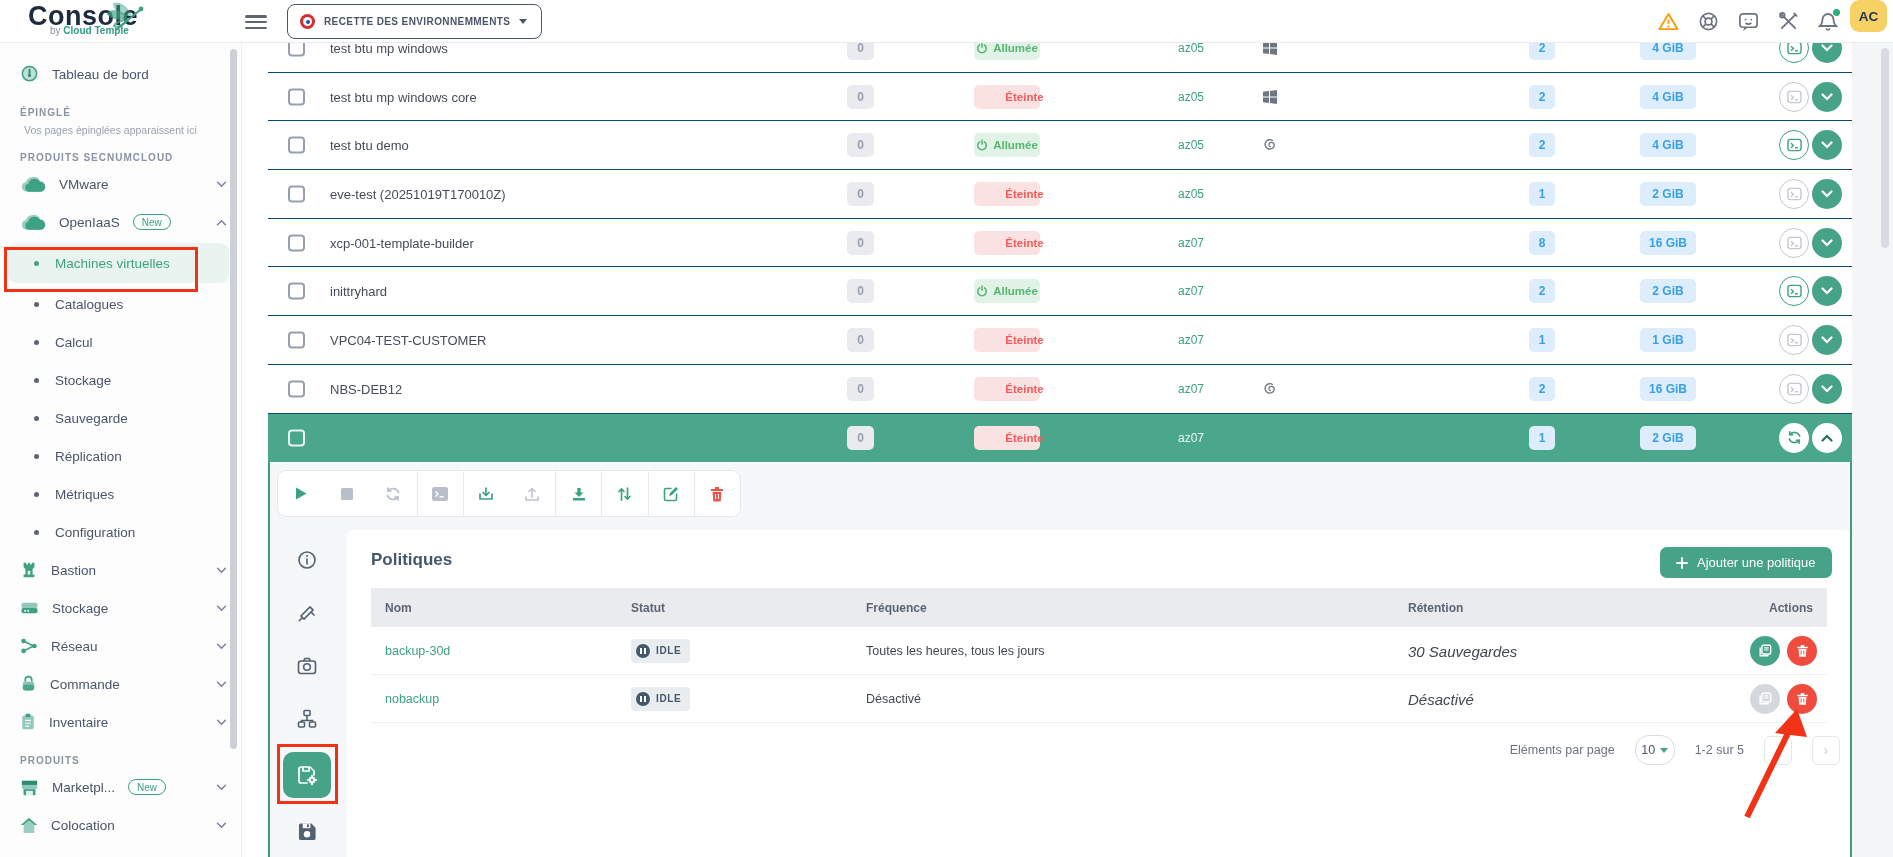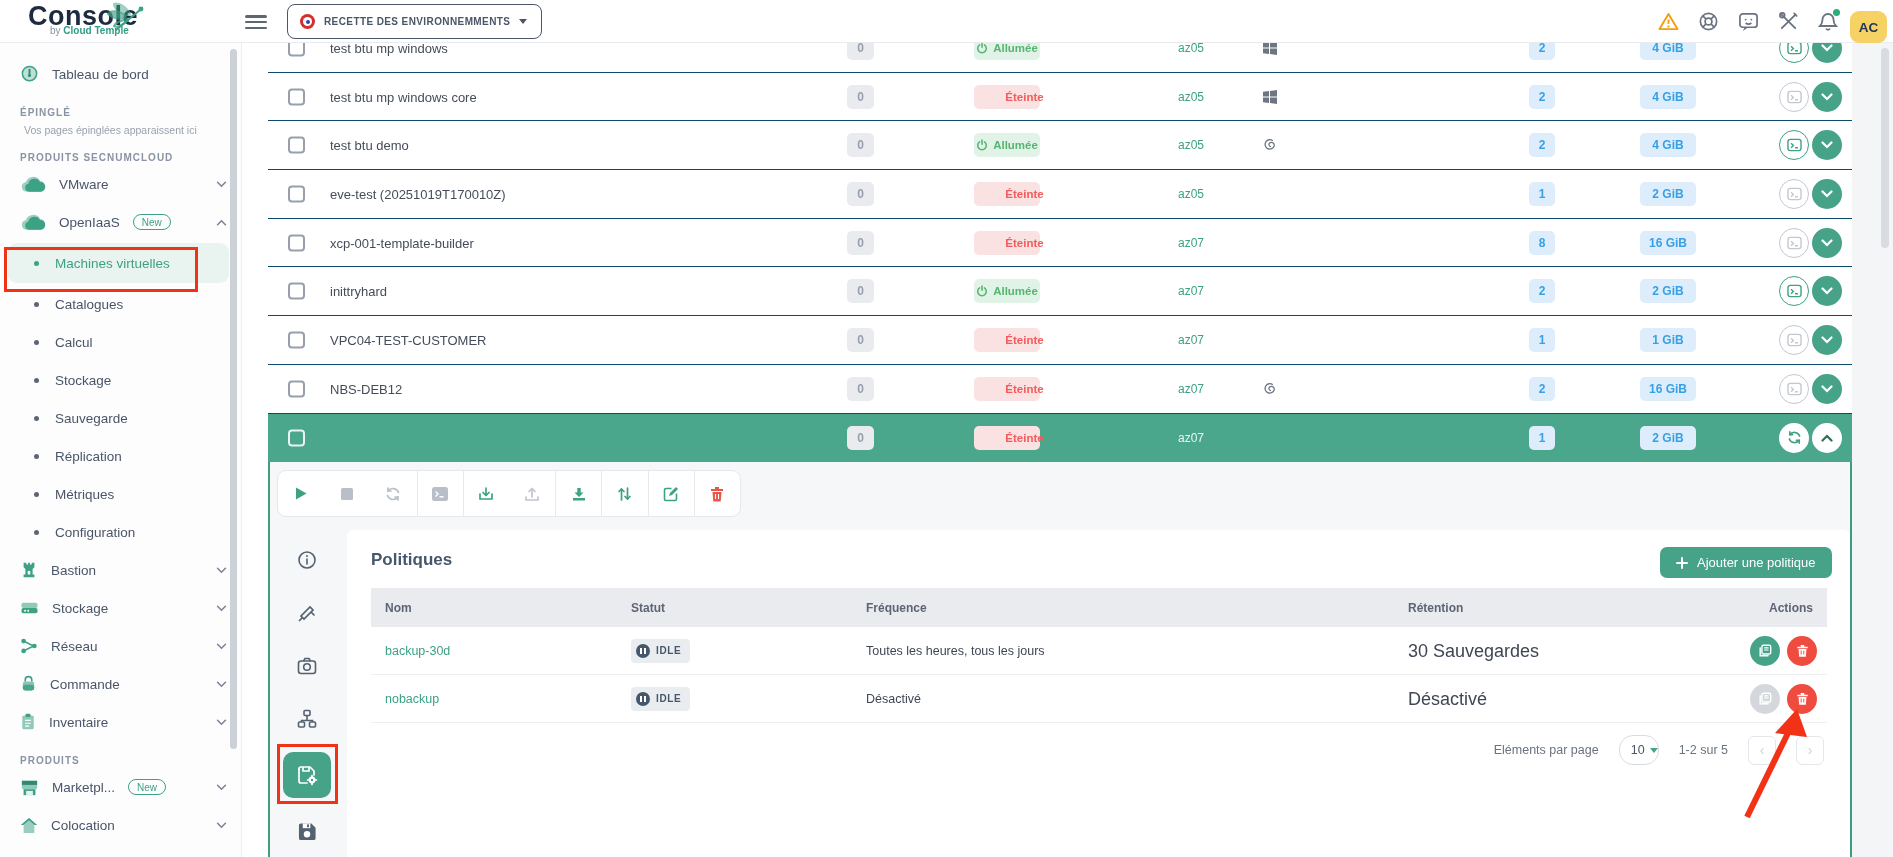--- a/index.html
+++ b/index.html
@@ -19,21 +19,21 @@
   .hamburger span { display:block; height:2.5px; background:#5f6673; border-radius:2px; margin:3.2px 0; }
   .env-btn { position:absolute; left:287px; top:4px; height:35px; padding:0 14px 0 12px;
              border:1.6px solid #4a5568; border-radius:8px; background:#fff; display:flex;
              align-items:center; gap:9px; cursor:pointer; }
   .env-btn .label { font-size:10px; font-weight:bold; letter-spacing:.4px; color:#4a5568; }
   .roundel { width:15px; height:15px; border-radius:50%; background:#d62e2e; position:relative; }
   .roundel::before { content:""; position:absolute; inset:3px; border-radius:50%; background:#fff; }
   .roundel::after { content:""; position:absolute; inset:5.5px; border-radius:50%; background:#274b9f; }
   .caret-down { width:0; height:0; border-left:4.5px solid transparent; border-right:4.5px solid transparent;
                 border-top:5.5px solid #4a5568; }
-  .top-icons { position:absolute; right:0; top:0; height:43px; display:flex; align-items:flex-end; }
+  .top-icons { position:absolute; right:0; top:0; height:43px; display:flex; align-items:flex-start; }
   .tico { width:40px; height:43px; display:flex; align-items:center; justify-content:center; cursor:pointer; position:relative;}
   .avatar { width:37px; height:32px; margin:0 6px 0 2px; border-radius:9px; background:#f6d163;
             color:#243654; font-size:13.5px; font-weight:bold; display:flex; align-items:center;
             justify-content:center; cursor:pointer; }
   .bell-dot { position:absolute; top:9px; right:8px; width:7px; height:7px; border-radius:50%; background:#2eac7d; }
 
   
   .sidebar { position:absolute; left:0; top:43px; width:242px; height:814px; background:#fdfdfe;
              border-right:1px solid #eceef1; z-index:20; padding-top:12px; }
   .side-scroll { position:absolute; right:4px; top:6px; width:7px; height:700px; border-radius:4px; background:#ccd1d8; }
@@ -100,30 +100,30 @@
   .pol-header { position:absolute; left:24px; top:58px; width:1456px; height:39px; background:#e9ebee; }
   .ph-cell { position:absolute; top:50%; transform:translateY(-50%); font-size:12px; font-weight:bold; color:#5d6575; }
   .pol-row { position:absolute; left:24px; width:1456px; height:48px; border-bottom:1px solid #eceef1; background:#fff; }
   .p-name { left:14px; font-size:12.5px; color:#3da184; cursor:pointer; }
   .idle-badge { left:260px; height:24px; padding:0 9px 0 5px; background:#e9edf0; border-radius:4px; display:flex;
                 align-items:center; gap:6px; }
   .idle-ic { width:14px; height:14px; border-radius:50%; background:#45586b; display:flex; align-items:center; justify-content:center; }
   .idle-ic i { display:block; width:2px; height:6px; background:#fff; margin:0 1px; }
   .idle-txt { font-size:10px; font-weight:bold; letter-spacing:.6px; color:#45586b; }
   .p-freq { left:495px; font-size:12.5px; color:#3f4654; }
-  .p-ret { left:1037px; font-size:18px; color:#3f4654; }
+  .p-ret { left:1037px; font-size:15px; color:#3f4654;font-style:italic; }
   .p-actions { right:10px; display:flex; gap:7px; }
   .pa-circle { width:30px; height:30px; border-radius:50%; display:flex; align-items:center; justify-content:center; cursor:pointer; }
   .pa-save { background:#47a388; }
   .pa-save.disabled { background:#d4d8dd; }
   .pa-del { background:#ef4b3e; }
-  .paginate { position:absolute; right:26px; top:205px; display:flex; align-items:center; gap:20px; }
+  .paginate { position:absolute; right:10px; top:205px; display:flex; align-items:center; gap:20px; }
   .pg-label, .pg-range { font-size:12.5px; color:#6b7280; }
   .pg-select { width:40px; height:30px; border:1px solid #d8dce1; border-radius:14px; display:flex; align-items:center;
-               justify-content:flex-end; gap:5px; font-size:12.5px; color:#4a5568; cursor:pointer; background:#fff;}
+               justify-content:center; gap:5px; font-size:12.5px; color:#4a5568; cursor:pointer; background:#fff;}
   .pg-select .caret-down { border-top-color:#47a388; }
   .pg-btn { width:28px; height:29px; border:1px solid #e3e6ea; border-radius:6px; background:#fff; display:flex;
             align-items:center; justify-content:center; color:#c9ced6; font-size:14px; cursor:pointer; }
 
   
   .anno-box { position:absolute; border:3px solid #f23217; z-index:40; pointer-events:none; }
   #anno-arrow { position:absolute; z-index:40; pointer-events:none; }
 
   .muted-ic { color:#6b7280; }
 </style>

